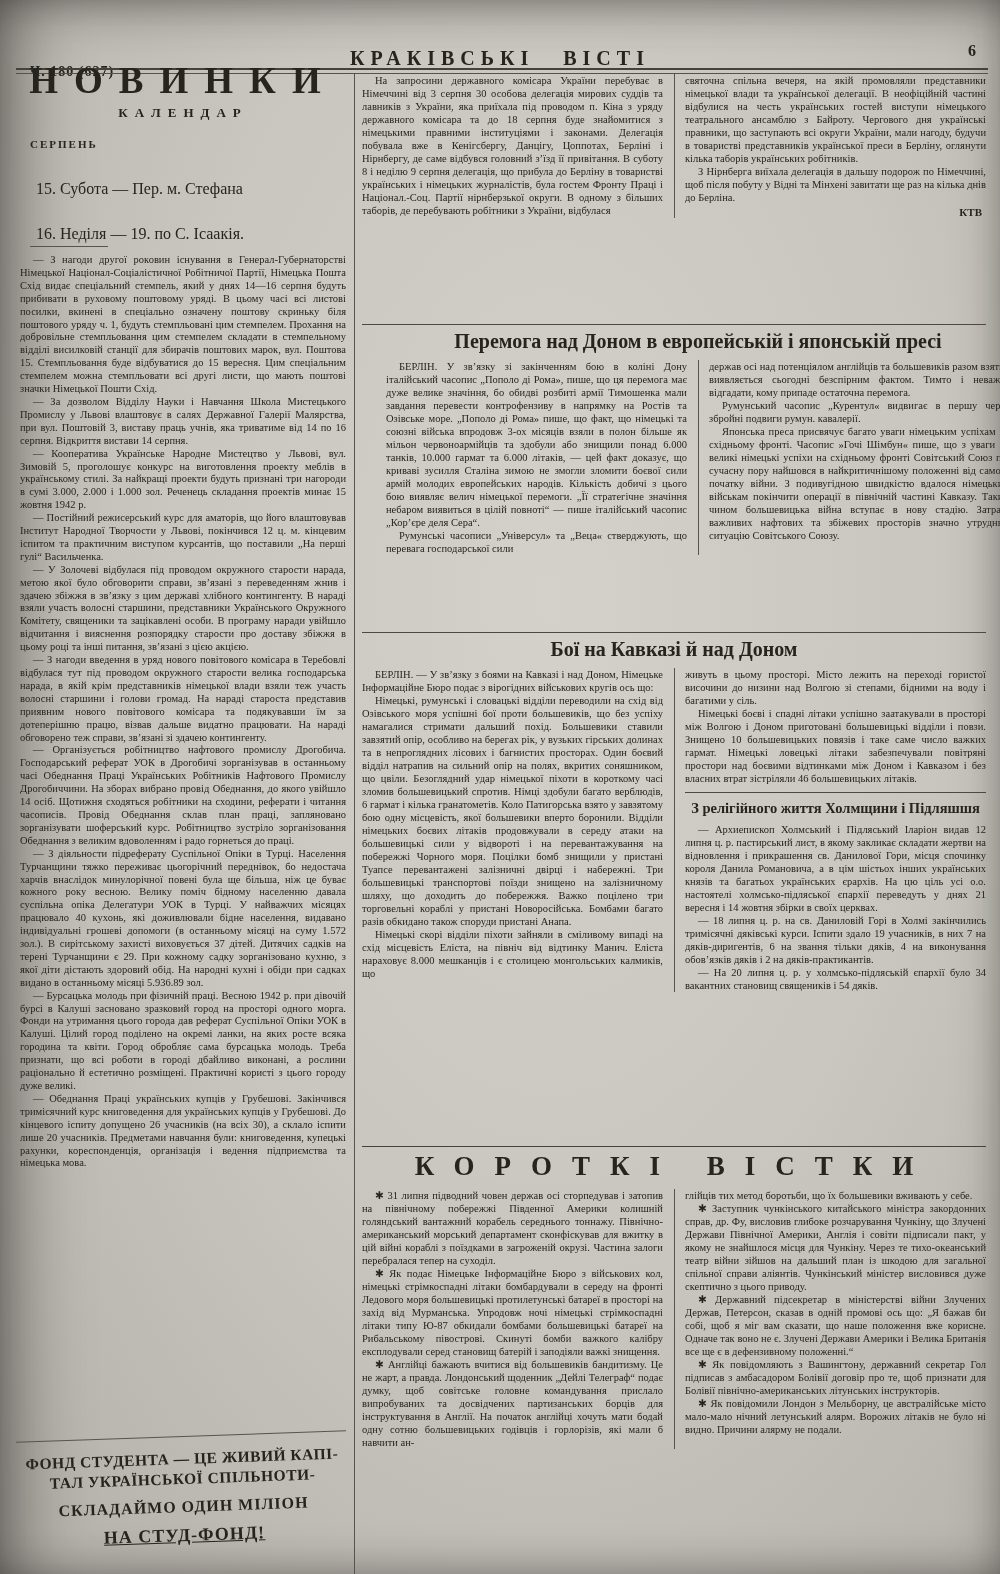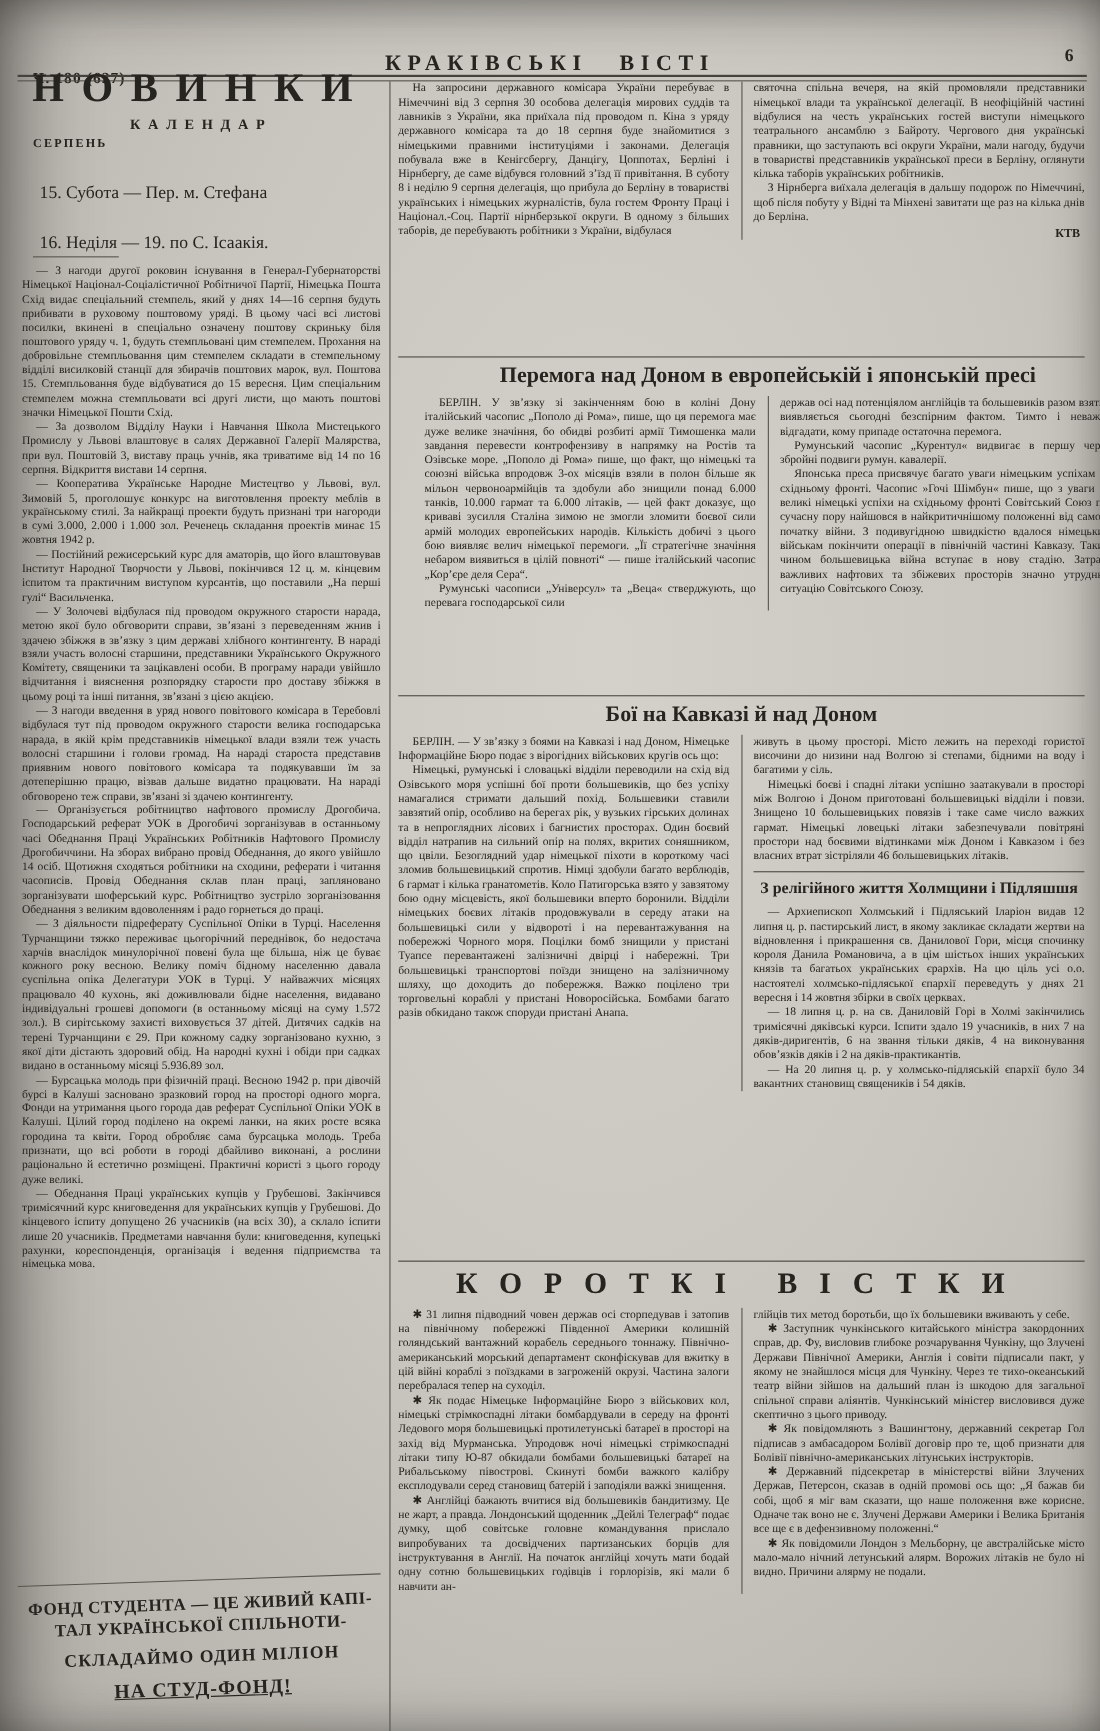--- a/index.html
+++ b/index.html
@@ -14,21 +14,21 @@
   .issue{position:absolute;top:64px;left:30px;font-size:14px;font-weight:bold;letter-spacing:1px;}
   .masthead{position:absolute;top:47px;left:0;right:0;text-align:center;font-size:20px;font-weight:bold;letter-spacing:6px;word-spacing:18px;}
   .pageno{position:absolute;top:42px;right:24px;font-size:16px;font-weight:bold;}
   .header-rule{position:absolute;top:68px;left:16px;right:12px;height:3px;border-top:2px solid #45423c;border-bottom:1px solid #55524b;}
   .v-divider{position:absolute;width:1px;background:#57544d;}
   .main-divider{left:354px;top:74px;bottom:0;}
 
   
   .left-col{position:absolute;left:20px;top:60px;width:326px;height:1352px;overflow:hidden;}
   .novynky{margin:2px 0 4px;text-align:center;font-size:37px;font-weight:bold;letter-spacing:16px;line-height:1;}
-  .kalendar{text-align:center;font-weight:bold;font-size:13px;letter-spacing:7px;margin:6px 0 4px;}
+  .kalendar{text-align:center;font-weight:bold;font-size:13px;letter-spacing:7px;margin:6px 0 17px;}
   .month{font-weight:bold;font-size:11px;letter-spacing:2px;margin:2px 0 1px 10px;}
   .cal-entry{font-size:16px;line-height:13px;margin-left:16px;margin-top:32px;}
   .cal-sep{width:78px;border-top:1px solid #57544d;margin:6px 0 7px 10px;}
   .news-p{margin:0;font-size:10.5px;line-height:12.9px;text-align:justify;text-indent:13px;}
 
   
   .fund{position:absolute;left:18px;top:1436px;width:330px;text-align:center;transform:rotate(-2deg);border-top:1px solid #57544d;padding-top:12px;}
   .fund-l1,.fund-l2{font-size:15.5px;font-weight:bold;line-height:20px;letter-spacing:.5px;}
   .fund-l3{font-size:16px;font-weight:bold;margin-top:9px;letter-spacing:1px;}
   .fund-l4{font-size:18px;font-weight:bold;margin-top:9px;letter-spacing:1px;text-decoration:underline;}
@@ -129,20 +129,21 @@
   </section>
 
   <div class="h-rule rule-2"></div>
 
   <section class="article a3">
     <h2 class="a-title">Бої на Кавказі й над Доном</h2>
     <div class="cols">
       <div class="col col-l">
           <p class="body-p">БЕРЛІН. — У зв’язку з боями на Кавказі і над Доном, Німецьке Інформаційне Бюро подає з вірогідних військових кругів ось що:</p>
           <p class="body-p">Німецькі, румунські і словацькі відділи переводили на схід від Озівського моря успішні бої проти большевиків, що без успіху намагалися стримати дальший похід. Большевики ставили завзятий опір, особливо на берегах рік, у вузьких гірських долинах та в непроглядних лісових і багнистих просторах. Один боєвий відділ натрапив на сильний опір на полях, вкритих соняшником, що цвіли. Безоглядний удар німецької піхоти в короткому часі зломив большевицький спротив. Німці здобули багато верблюдів, 6 гармат і кілька гранатометів. Коло Патигорська взято у завзятому бою одну місцевість, якої большевики вперто боронили. Відділи німецьких боєвих літаків продовжували в середу атаки на большевицькі сили у відвороті і на перевантажування на побережжі Чорного моря. Поцілки бомб знищили у пристані Туапсе перевантажені залізничні двірці і набережні. Три большевицькі транспортові поїзди знищено на залізничному шляху, що доходить до побережжя. Важко поцілено три торговельні кораблі у пристані Новоросійська. Бомбами багато разів обкидано також споруди пристані Анапа.</p>
+          <p class="body-p">Німецькі скорі відділи піхоти зайняли в сміливому випаді на схід місцевість Еліста, на північ від відтинку Манич. Еліста нараховує 8.000 мешканців і є столицею монгольських калмиків, що</p>
         </div>
       <div class="col col-r">
         <div class="cont">
             <p class="body-p">живуть в цьому просторі. Місто лежить на переході гористої височини до низини над Волгою зі степами, бідними на воду і багатими у сіль.</p>
             <p class="body-p">Німецькі боєві і спадні літаки успішно заатакували в просторі між Волгою і Доном приготовані большевицькі відділи і повзи. Знищено 10 большевицьких повязів і таке саме число важких гармат. Німецькі ловецькі літаки забезпечували повітряні простори над боєвими відтинками між Доном і Кавказом і без власних втрат зістріляли 46 большевицьких літаків.</p>
           </div>
         <div class="sub-rule"></div>
         <h3 class="a4-title">З релігійного життя Холмщини і Підляшшя</h3>
         <div>
             <p class="body-p">— Архиепископ Холмський і Підляський Іларіон видав 12 липня ц. р. пастирський лист, в якому закликає складати жертви на відновлення і прикрашення св. Данилової Гори, місця спочинку короля Данила Романовича, а в цім шістьох інших українських князів та багатьох українських єрархів. На цю ціль усі о.о. настоятелі холмсько-підляської єпархії переведуть у днях 21 вересня і 14 жовтня збірки в своїх церквах.</p>
@@ -157,20 +158,20 @@
     <h2 class="a5-title">КОРОТКІ ВІСТКИ</h2>
     <div class="cols">
       <div class="col col-l">
           <p class="body-p">✱ 31 липня підводний човен держав осі сторпедував і затопив на північному побережжі Південної Америки колишній голяндський вантажний корабель середнього тоннажу. Північно-американський морський департамент сконфіскував для вжитку в цій війні кораблі з поїздками в загроженій окрузі. Частина залоги перебралася тепер на суходіл.</p>
           <p class="body-p">✱ Як подає Німецьке Інформаційне Бюро з військових кол, німецькі стрімкоспадні літаки бомбардували в середу на фронті Ледового моря большевицькі протилетунські батареї в просторі на захід від Мурманська. Упродовж ночі німецькі стрімкоспадні літаки типу Ю-87 обкидали бомбами большевицькі батареї на Рибальському півострові. Скинуті бомби важкого калібру експлодували серед становищ батерій і заподіяли важкі знищення.</p>
           <p class="body-p">✱ Англійці бажають вчитися від большевиків бандитизму. Це не жарт, а правда. Лондонський щоденник „Дейлі Телеграф“ подає думку, щоб совітське головне командування прислало випробуваних та досвідчених партизанських борців для інструктування в Англії. На початок англійці хочуть мати бодай одну сотню большевицьких годівців і горлорізів, які мали б навчити ан-</p>
         </div>
       <div class="col col-r cont">
           <p class="body-p">глійців тих метод боротьби, що їх большевики вживають у себе.</p>
           <p class="body-p">✱ Заступник чункінського китайського міністра закордонних справ, др. Фу, висловив глибоке розчарування Чункіну, що Злучені Держави Північної Америки, Англія і совіти підписали пакт, у якому не знайшлося місця для Чункіну. Через те тихо-океанський театр війни зійшов на дальший план із шкодою для загальної спільної справи аліянтів. Чункінський міністер висловився дуже скептично з цього приводу.</p>
+          <p class="body-p">✱ Державний підсекретар в міністерстві війни Злучених Держав, Петерсон, сказав в одній промові ось що: „Я бажав би собі, щоб я міг вам сказати, що наше положення вже корисне. Одначе так воно не є. Злучені Держави Америки і Велика Британія все ще є в дефензивному положенні.“</p>
           <p class="body-p">✱ Як повідомляють з Вашингтону, державний секретар Гол підписав з амбасадором Болівії договір про те, щоб признати для Болівії північно-американських літунських інструкторів.</p>
-          <p class="body-p">✱ Державний підсекретар в міністерстві війни Злучених Держав, Петерсон, сказав в одній промові ось що: „Я бажав би собі, щоб я міг вам сказати, що наше положення вже корисне. Одначе так воно не є. Злучені Держави Америки і Велика Британія все ще є в дефензивному положенні.“</p>
           <p class="body-p">✱ Як повідомили Лондон з Мельборну, це австралійське місто мало-мало нічний летунський алярм. Ворожих літаків не було ні видно. Причини алярму не подали.</p>
         </div>
     </div>
   </section>
 
 </div>
 
 </body></html>

